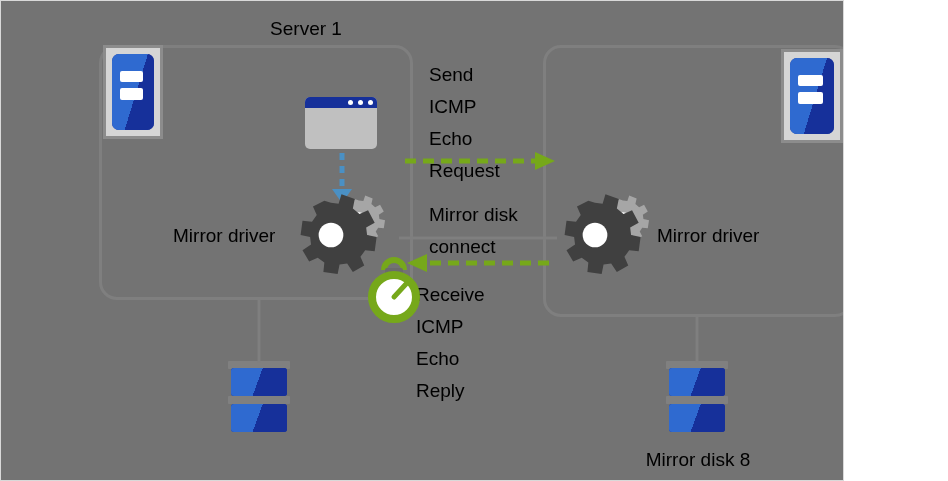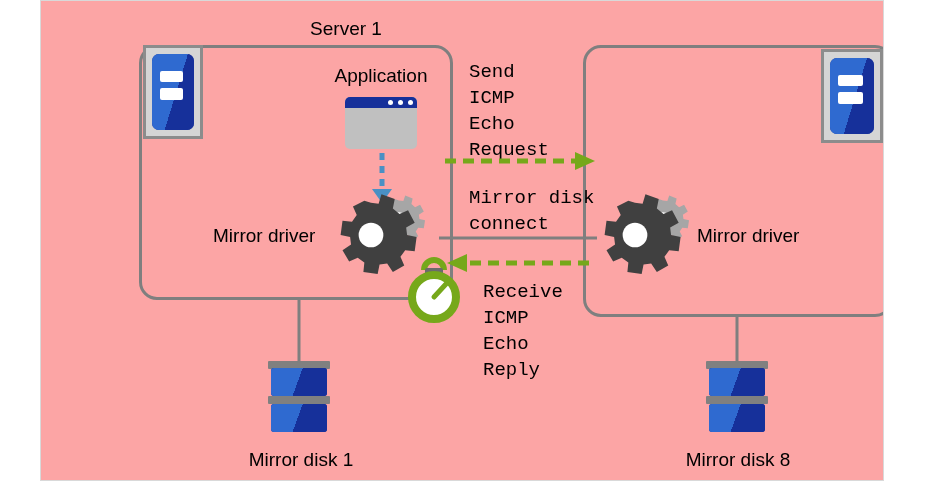--- a/index.html
+++ b/index.html
@@ -8,41 +8,39 @@
     padding: 0;
     background: #ffffff;
   }
   body {
     font-family: "Liberation Sans", sans-serif;
   }
   #canvas {
     position: relative;
     width: 844px;
     height: 481px;
-    background: #fca5a5;
+    background: #737373;
     border: 1px solid #d9d9d9;
     box-sizing: border-box;
     overflow: hidden;
-    margin-left: 40px;
   }
   .lbl {
     position: absolute;
     color: #000000;
     font-size: 19px;
     line-height: 25px;
     white-space: nowrap;
     font-family: "Liberation Sans", sans-serif;
   }
   .lbl-center {
     text-align: center;
   }
   .multiline {
     white-space: pre-line;
-    line-height: 26px;
-    font-family: Liberation Mono, monospace;
+    line-height: 32px;
   }
 
   
   .server-box {
     position: absolute;
     border: 3px solid #7f7f7f;
     border-radius: 18px;
     box-sizing: border-box;
     background: transparent;
   }
@@ -166,47 +164,45 @@
     </div>
   </div>
 
   <div class="server-icon" style="left:780px; top:48px; width:62px; height:94px;">
     <div class="chassis">
       <div class="bar b1"></div>
       <div class="bar b2"></div>
     </div>
   </div>
 
-  <div class="lbl lbl-center" style="left:240px; top:62px; width:200px;">Application</div>
 
   <div class="app-window" style="left:304px; top:96px; width:72px; height:52px;">
     <div class="titlebar">
       <span class="dot d1"></span>
       <span class="dot d2"></span>
       <span class="dot d3"></span>
     </div>
   </div>
 
   <div class="lbl" style="left:172px; top:222px;">Mirror driver</div>
   <div class="lbl" style="left:656px; top:222px;">Mirror driver</div>
 
   <div class="lbl multiline" style="left:428px; top:58px;">Send
 ICMP
 Echo
 Request</div>
 
-  <div class="lbl multiline" style="left:428px; top:184px;">Mirror disk
+  <div class="lbl multiline" style="left:428px; top:198px;">Mirror disk
 connect</div>
 
-  <div class="lbl multiline" style="left:442px; top:278px;">Receive
+  <div class="lbl multiline" style="left:415px; top:278px;">Receive
 ICMP
 Echo
 Reply</div>
 
-  <div class="lbl lbl-center" style="left:155px; top:446px; width:210px;">Mirror disk 1</div>
   <div class="lbl lbl-center" style="left:592px; top:446px; width:210px;">Mirror disk 8</div>
 
   <div class="disk" style="left:227px; top:360px;">
     <div class="plate p1"></div>
     <div class="body s1"></div>
     <div class="plate p2"></div>
     <div class="body s2"></div>
   </div>
 
   <div class="disk" style="left:665px; top:360px;">

